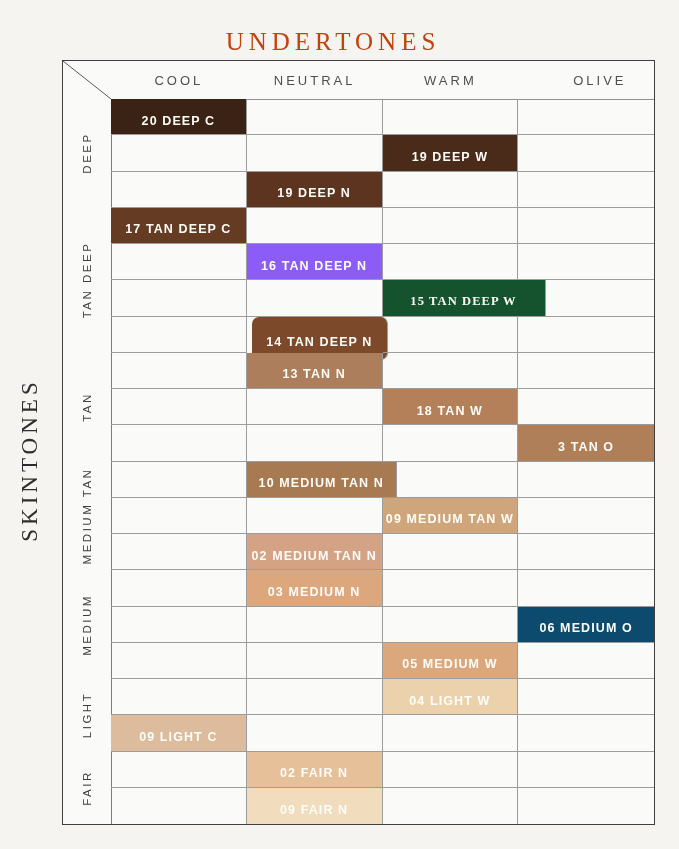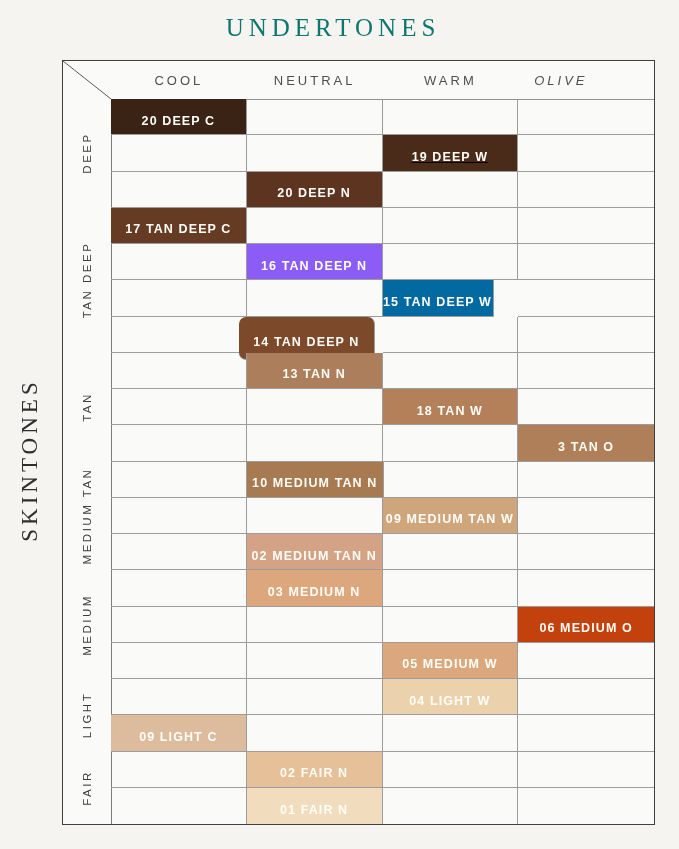--- a/index.html
+++ b/index.html
@@ -3,24 +3,24 @@
 <meta charset="utf-8">
 <style>
   html,body { margin:0; padding:0; }
   .page {
     position:relative; width:679px; height:849px;
     background:#f5f4f1; overflow:hidden;
     font-family:"Liberation Sans", sans-serif;
     -webkit-font-smoothing:antialiased;
   }
   .title {
-    position:absolute; top:14px; left:0; width:666px;
+    position:absolute; top:28px; left:0; width:666px;
     text-align:center;
     font-family:"Liberation Serif", serif;
-    font-size:25px; letter-spacing:5px; color:#0f766e; font-weight:400;
+    font-size:25px; letter-spacing:5px; color:#c2410c; font-weight:400;
   }
   .yaxis-label {
     position:absolute; left:30px; top:460px;
     transform:translate(-50%,-50%) rotate(-90deg);
     transform-origin:center;
     font-family:"Liberation Serif", serif;
     font-size:23px; letter-spacing:4px; color:#2e2e2e; white-space:nowrap;
   }
   .matrix {
     position:absolute; left:62px; top:60px; width:591px; height:763px;
@@ -69,70 +69,70 @@
   <div class="matrix">
     <svg class="corner-svg" width="48" height="38" viewBox="0 0 48 38">
       <line x1="0" y1="0" x2="48" y2="38" stroke="#5a5a5a" stroke-width="1"></line>
     </svg>
     <div class="labelcol-divider"></div>
     <div class="header-underline"></div>
     <div id="headers">
         <div class="col-header" style="left: 48px; width: 135.75px;">COOL</div>
         <div class="col-header" style="left: 183.75px; width: 135.75px;">NEUTRAL</div>
         <div class="col-header" style="left: 319.5px; width: 135.75px;">WARM</div>
-        <div class="col-header" style="left: 430px; width: 135.75px; font-style: italic;">OLIVE</div>
+        <div class="col-header" style="left: 469px; width: 135.75px;">OLIVE</div>
       </div>
     <div id="groups">
         <div class="group-label" style="left: 24px; top: 92.375px;">DEEP</div>
         <div class="group-label" style="left: 24px; top: 219.25px;">TAN DEEP</div>
         <div class="group-label" style="left: 24px; top: 346.125px;">TAN</div>
         <div class="group-label" style="left: 24px; top: 454.875px;">MEDIUM TAN</div>
         <div class="group-label" style="left: 24px; top: 563.625px;">MEDIUM</div>
         <div class="group-label" style="left: 24px; top: 654.25px;">LIGHT</div>
         <div class="group-label" style="left: 24px; top: 726.75px;">FAIR</div>
       </div>
     <div id="cells">
         <div class="cell" style="left: 48px; top: 38px; width: 135.75px; height: 36.25px; background: rgb(58, 34, 20);">
           <span class="shade-label">20 DEEP C</span>
         </div>
         <div class="cell" style="left: 183.75px; top: 38px; width: 135.75px; height: 36.25px;"></div>
         <div class="cell" style="left: 319.5px; top: 38px; width: 135.75px; height: 36.25px;"></div>
         <div class="cell last-col" style="left: 455.25px; top: 38px; width: 135.75px; height: 36.25px;"></div>
         <div class="cell" style="left: 48px; top: 74.25px; width: 135.75px; height: 36.25px;"></div>
         <div class="cell" style="left: 183.75px; top: 74.25px; width: 135.75px; height: 36.25px;"></div>
-        <div class="cell" style="left: 319.5px; top: 74.25px; width: 135.75px; height: 36.25px; background: rgb(74, 43, 26); text-decoration: underline;">
+        <div class="cell" style="left: 319.5px; top: 74.25px; width: 135.75px; height: 36.25px; background: rgb(74, 43, 26);">
           <span class="shade-label">19 DEEP W</span>
         </div>
         <div class="cell last-col" style="left: 455.25px; top: 74.25px; width: 135.75px; height: 36.25px;"></div>
         <div class="cell" style="left: 48px; top: 110.5px; width: 135.75px; height: 36.25px;"></div>
         <div class="cell" style="left: 183.75px; top: 110.5px; width: 135.75px; height: 36.25px; background: rgb(93, 52, 32);">
-          <span class="shade-label">20 DEEP N</span>
+          <span class="shade-label">19 DEEP N</span>
         </div>
         <div class="cell" style="left: 319.5px; top: 110.5px; width: 135.75px; height: 36.25px;"></div>
         <div class="cell last-col" style="left: 455.25px; top: 110.5px; width: 135.75px; height: 36.25px;"></div>
         <div class="cell" style="left: 48px; top: 146.75px; width: 135.75px; height: 36.25px; background: rgb(101, 59, 35);">
           <span class="shade-label">17 TAN DEEP C</span>
         </div>
         <div class="cell" style="left: 183.75px; top: 146.75px; width: 135.75px; height: 36.25px;"></div>
         <div class="cell" style="left: 319.5px; top: 146.75px; width: 135.75px; height: 36.25px;"></div>
         <div class="cell last-col" style="left: 455.25px; top: 146.75px; width: 135.75px; height: 36.25px;"></div>
         <div class="cell" style="left: 48px; top: 183px; width: 135.75px; height: 36.25px;"></div>
         <div class="cell" style="left: 183.75px; top: 183px; width: 135.75px; height: 36.25px; background: #8b5cf6;">
           <span class="shade-label">16 TAN DEEP N</span>
         </div>
         <div class="cell" style="left: 319.5px; top: 183px; width: 135.75px; height: 36.25px;"></div>
         <div class="cell last-col" style="left: 455.25px; top: 183px; width: 135.75px; height: 36.25px;"></div>
         <div class="cell" style="left: 48px; top: 219.25px; width: 135.75px; height: 36.25px;"></div>
         <div class="cell" style="left: 183.75px; top: 219.25px; width: 135.75px; height: 36.25px;"></div>
-        <div class="cell" style="left: 319.5px; top: 219.25px; width: 111px; height: 36.25px; background: #0369a1;">
+        <div class="cell" style="left: 319.5px; top: 219.25px; width: 163px; height: 36.25px; background: #14532d; font-family: Liberation Serif, serif;">
           <span class="shade-label">15 TAN DEEP W</span>
         </div>
         <div class="cell last-col" style="left: 455.25px; top: 219.25px; width: 135.75px; height: 36.25px;"></div>
         <div class="cell" style="left: 48px; top: 255.5px; width: 135.75px; height: 36.25px;"></div>
-        <div class="cell" style="left: 176px; top: 255.5px; width: 135.75px; height: 43px; background: rgb(124, 74, 43); border-radius: 7px;">
+        <div class="cell" style="left: 189px; top: 255.5px; width: 135.75px; height: 43px; background: rgb(124, 74, 43); border-radius: 7px;">
           <span class="shade-label">14 TAN DEEP N</span>
         </div>
         <div class="cell" style="left: 319.5px; top: 255.5px; width: 135.75px; height: 36.25px;"></div>
         <div class="cell last-col" style="left: 455.25px; top: 255.5px; width: 135.75px; height: 36.25px;"></div>
         <div class="cell" style="left: 48px; top: 291.75px; width: 135.75px; height: 36.25px;"></div>
         <div class="cell" style="left: 183.75px; top: 291.75px; width: 135.75px; height: 36.25px; background: rgb(172, 126, 91);">
           <span class="shade-label">13 TAN N</span>
         </div>
         <div class="cell" style="left: 319.5px; top: 291.75px; width: 135.75px; height: 36.25px;"></div>
         <div class="cell last-col" style="left: 455.25px; top: 291.75px; width: 135.75px; height: 36.25px;"></div>
@@ -142,21 +142,21 @@
           <span class="shade-label">18 TAN W</span>
         </div>
         <div class="cell last-col" style="left: 455.25px; top: 328px; width: 135.75px; height: 36.25px;"></div>
         <div class="cell" style="left: 48px; top: 364.25px; width: 135.75px; height: 36.25px;"></div>
         <div class="cell" style="left: 183.75px; top: 364.25px; width: 135.75px; height: 36.25px;"></div>
         <div class="cell" style="left: 319.5px; top: 364.25px; width: 135.75px; height: 36.25px;"></div>
         <div class="cell last-col" style="left: 455.25px; top: 364.25px; width: 135.75px; height: 36.25px; background: rgb(174, 127, 88);">
           <span class="shade-label">3 TAN O</span>
         </div>
         <div class="cell" style="left: 48px; top: 400.5px; width: 135.75px; height: 36.25px;"></div>
-        <div class="cell" style="left: 183.75px; top: 400.5px; width: 137px; height: 36.25px; background: rgb(168, 122, 82);">
+        <div class="cell" style="left: 183.75px; top: 400.5px; width: 150px; height: 36.25px; background: rgb(168, 122, 82);">
           <span class="shade-label">10 MEDIUM TAN N</span>
         </div>
         <div class="cell" style="left: 319.5px; top: 400.5px; width: 135.75px; height: 36.25px;"></div>
         <div class="cell last-col" style="left: 455.25px; top: 400.5px; width: 135.75px; height: 36.25px;"></div>
         <div class="cell" style="left: 48px; top: 436.75px; width: 135.75px; height: 36.25px;"></div>
         <div class="cell" style="left: 183.75px; top: 436.75px; width: 135.75px; height: 36.25px;"></div>
         <div class="cell" style="left: 319.5px; top: 436.75px; width: 135.75px; height: 36.25px; background: rgb(207, 166, 124);">
           <span class="shade-label">09 MEDIUM TAN W</span>
         </div>
         <div class="cell last-col" style="left: 455.25px; top: 436.75px; width: 135.75px; height: 36.25px;"></div>
@@ -168,21 +168,21 @@
         <div class="cell last-col" style="left: 455.25px; top: 473px; width: 135.75px; height: 36.25px;"></div>
         <div class="cell" style="left: 48px; top: 509.25px; width: 135.75px; height: 36.25px;"></div>
         <div class="cell" style="left: 183.75px; top: 509.25px; width: 135.75px; height: 36.25px; background: rgb(221, 167, 126);">
           <span class="shade-label">03 MEDIUM N</span>
         </div>
         <div class="cell" style="left: 319.5px; top: 509.25px; width: 135.75px; height: 36.25px;"></div>
         <div class="cell last-col" style="left: 455.25px; top: 509.25px; width: 135.75px; height: 36.25px;"></div>
         <div class="cell" style="left: 48px; top: 545.5px; width: 135.75px; height: 36.25px;"></div>
         <div class="cell" style="left: 183.75px; top: 545.5px; width: 135.75px; height: 36.25px;"></div>
         <div class="cell" style="left: 319.5px; top: 545.5px; width: 135.75px; height: 36.25px;"></div>
-        <div class="cell last-col" style="left: 455.25px; top: 545.5px; width: 135.75px; height: 36.25px; background: #c2410c;">
+        <div class="cell last-col" style="left: 455.25px; top: 545.5px; width: 135.75px; height: 36.25px; background: #0c4a6e;">
           <span class="shade-label">06 MEDIUM O</span>
         </div>
         <div class="cell" style="left: 48px; top: 581.75px; width: 135.75px; height: 36.25px;"></div>
         <div class="cell" style="left: 183.75px; top: 581.75px; width: 135.75px; height: 36.25px;"></div>
         <div class="cell" style="left: 319.5px; top: 581.75px; width: 135.75px; height: 36.25px; background: rgb(219, 168, 126);">
           <span class="shade-label">05 MEDIUM W</span>
         </div>
         <div class="cell last-col" style="left: 455.25px; top: 581.75px; width: 135.75px; height: 36.25px;"></div>
         <div class="cell" style="left: 48px; top: 618px; width: 135.75px; height: 36.25px;"></div>
         <div class="cell" style="left: 183.75px; top: 618px; width: 135.75px; height: 36.25px;"></div>
@@ -197,20 +197,20 @@
         <div class="cell" style="left: 319.5px; top: 654.25px; width: 135.75px; height: 36.25px;"></div>
         <div class="cell last-col" style="left: 455.25px; top: 654.25px; width: 135.75px; height: 36.25px;"></div>
         <div class="cell" style="left: 48px; top: 690.5px; width: 135.75px; height: 36.25px;"></div>
         <div class="cell" style="left: 183.75px; top: 690.5px; width: 135.75px; height: 36.25px; background: rgb(230, 192, 152);">
           <span class="shade-label">02 FAIR N</span>
         </div>
         <div class="cell" style="left: 319.5px; top: 690.5px; width: 135.75px; height: 36.25px;"></div>
         <div class="cell last-col" style="left: 455.25px; top: 690.5px; width: 135.75px; height: 36.25px;"></div>
         <div class="cell last-row" style="left: 48px; top: 726.75px; width: 135.75px; height: 36.25px;"></div>
         <div class="cell last-row" style="left: 183.75px; top: 726.75px; width: 135.75px; height: 36.25px; background: rgb(241, 220, 189);">
-          <span class="shade-label">01 FAIR N</span>
+          <span class="shade-label">09 FAIR N</span>
         </div>
         <div class="cell last-row" style="left: 319.5px; top: 726.75px; width: 135.75px; height: 36.25px;"></div>
         <div class="cell last-col last-row" style="left: 455.25px; top: 726.75px; width: 135.75px; height: 36.25px;"></div>
       </div>
   </div>
 
 </div>
 
 </body></html>

